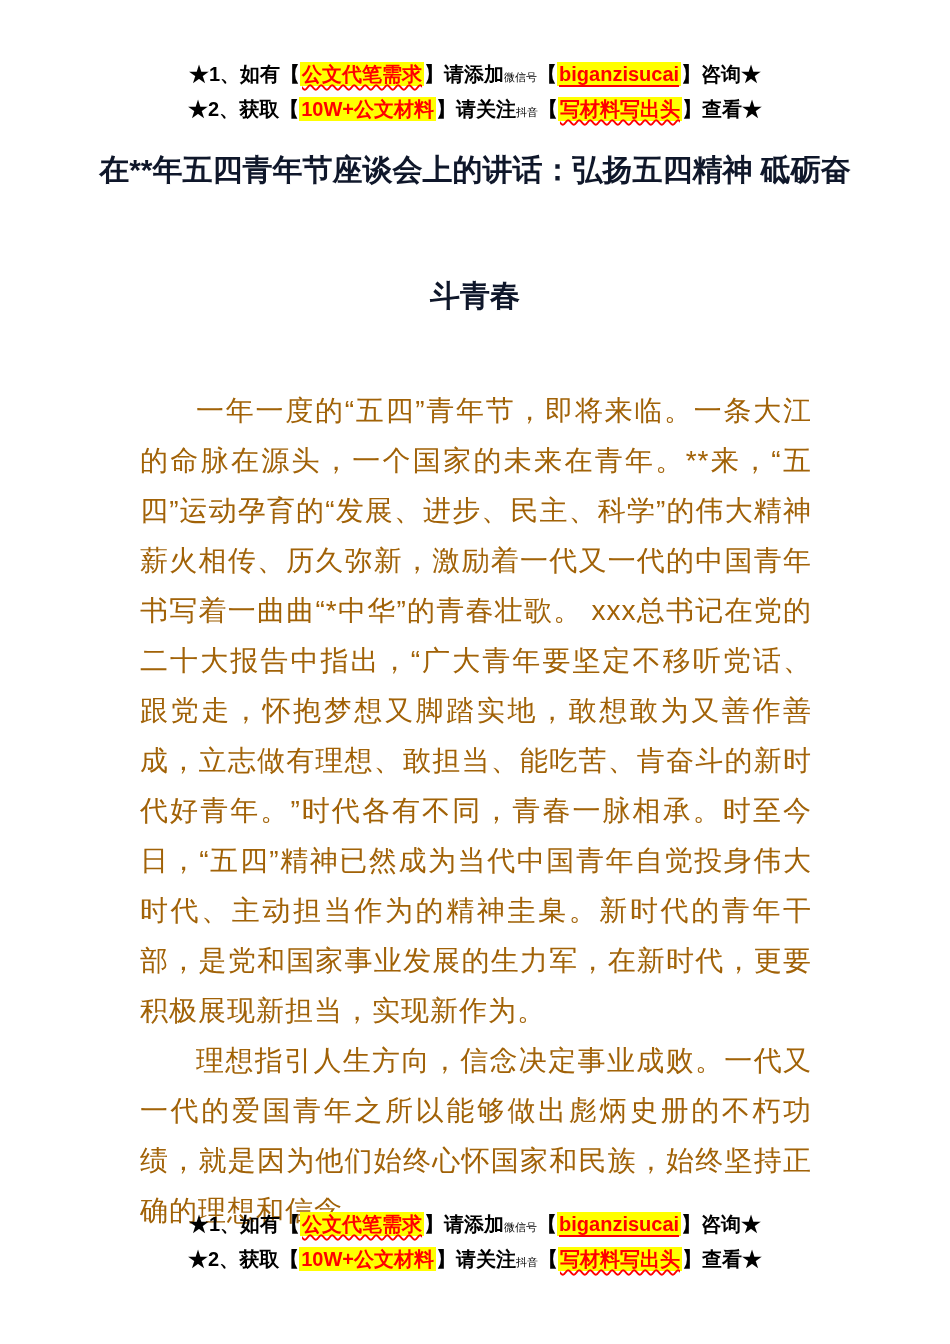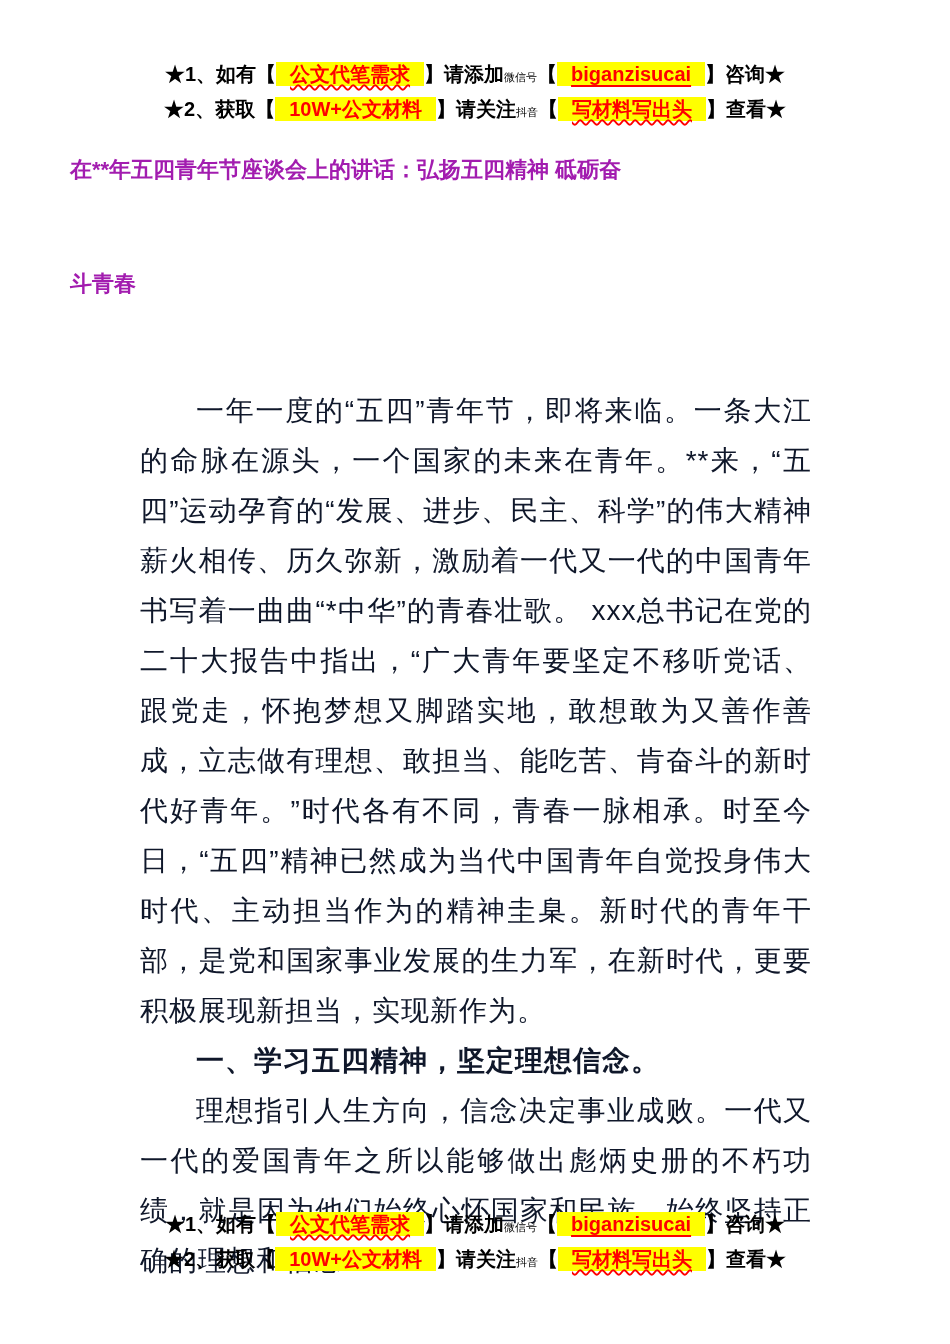--- a/index.html
+++ b/index.html
@@ -30,54 +30,55 @@
   .promo-footer { top: 1208px; }
   .seg { display: inline; }
   .seg-small { font-size: 11px; font-weight: 400; }
   .seg-u {
     text-decoration-thickness: 2px;
     text-underline-offset: 4px;
   }
   .seg-hl {
     background: #ffff00;
     color: #ff0000;
-    padding: 1px 14px;
+    padding: 1px 2px;
   }
   .seg-hl-wavy {
     text-decoration: underline wavy #ff0000;
     text-decoration-thickness: 1.5px;
     text-underline-offset: 3px;
   }
   .seg-hl-line {
     text-decoration: underline solid #ff0000;
     text-decoration-thickness: 2px;
     text-underline-offset: 4px;
   }
 
   
   .doc-title-line {
     position: absolute; left: 70px; right: 70px;
-    font-size: 22px;
+    text-align: center;
+    font-size: 30px;
     font-weight: 700;
     line-height: 40px;
-    color: #a21caf;
+    color: #0f172a;
   }
   .doc-title-line1 { top: 150px; }
-  .doc-title-line2 { top: 264px; }
+  .doc-title-line2 { top: 276px; }
 
   
   .doc-body {
     position: absolute;
     top: 386px; left: 140px;
     width: 672px;
     font-size: 28px;
     line-height: 50px;
     letter-spacing: 1px;
     text-align: justify;
-    color: #0f172a;
+    color: #a16207;
   }
   .para {
     margin: 0;
     text-indent: 2em;
   }
   .section-heading {
     margin: 0;
     text-indent: 2em;
     font-weight: 700;
   }
@@ -94,21 +95,20 @@
     <div class="promo-line">
       <span class="seg">★2、获取【</span><span class="seg seg-hl">10W+公文材料</span><span class="seg">】请</span><span class="seg seg-u">关注</span><span class="seg seg-small">抖音</span><span class="seg">【</span><span class="seg seg-hl seg-hl-wavy">写材料写出头</span><span class="seg">】查看★</span>
     </div>
   </div>
 
   <div class="doc-title-line doc-title-line1">在**年五四青年节座谈会上的讲话：弘扬五四精神 砥砺奋</div>
   <div class="doc-title-line doc-title-line2">斗青春</div>
 
   <div class="doc-body">
     <p class="para">一年一度的“五四”青年节，即将来临。一条大江的命脉在源头，一个国家的未来在青年。**来，“五四”运动孕育的“发展、进步、民主、科学”的伟大精神薪火相传、历久弥新，激励着一代又一代的中国青年书写着一曲曲“*中华”的青春壮歌。 xxx总书记在党的二十大报告中指出，“广大青年要坚定不移听党话、跟党走，怀抱梦想又脚踏实地，敢想敢为又善作善成，立志做有理想、敢担当、能吃苦、肯奋斗的新时代好青年。”时代各有不同，青春一脉相承。时至今日，“五四”精神已然成为当代中国青年自觉投身伟大时代、主动担当作为的精神圭臬。新时代的青年干部，是党和国家事业发展的生力军，在新时代，更要积极展现新担当，实现新作为。</p>
-    <p class="section-heading">一、学习五四精神，坚定理想信念。</p>
     <p class="para">理想指引人生方向，信念决定事业成败。一代又一代的爱国青年之所以能够做出彪炳史册的不朽功绩，就是因为他们始终心怀国家和民族，始终坚持正确的理想和信念</p>
   </div>
 
   <div class="promo promo-footer">
     <div class="promo-line">
       <span class="seg">★1、如有【</span><span class="seg seg-hl seg-hl-wavy">公文代笔需求</span><span class="seg">】请</span><span class="seg seg-u">添加</span><span class="seg seg-small">微信号</span><span class="seg">【</span><span class="seg seg-hl seg-hl-line">biganzisucai</span><span class="seg">】咨询★</span>
     </div>
     <div class="promo-line">
       <span class="seg">★2、获取【</span><span class="seg seg-hl">10W+公文材料</span><span class="seg">】请</span><span class="seg seg-u">关注</span><span class="seg seg-small">抖音</span><span class="seg">【</span><span class="seg seg-hl seg-hl-wavy">写材料写出头</span><span class="seg">】查看★</span>
     </div>

